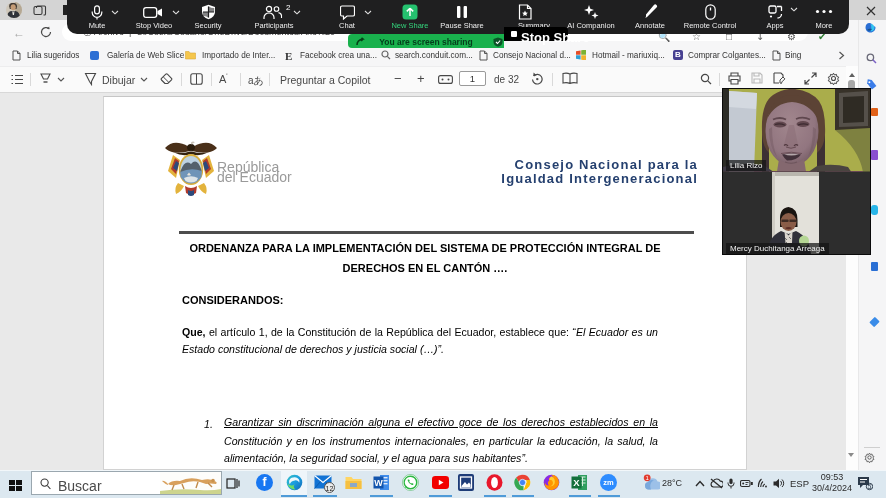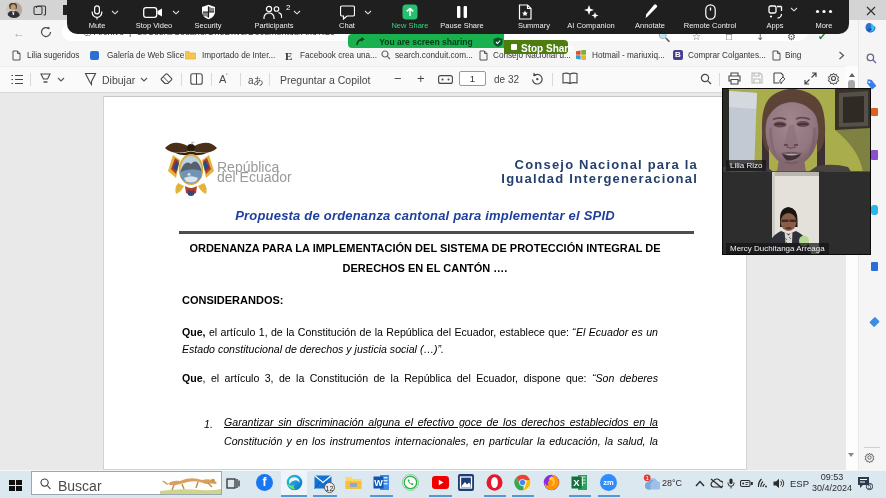--- a/index.html
+++ b/index.html
@@ -45,22 +45,22 @@
   #sidebar { left:858px; top:20px; width:28px; height:450px; background:#f5f5f6; border-left:1px solid #e8e8e9; }
 
   
   #zoombar { left:67px; top:0; width:782px; height:34px; background:#1f1f20;
              border-radius:0 0 10px 10px; }
   .zl { position:absolute; top:21px; font-size:7.5px; color:#ededed; text-align:center; white-space:nowrap; }
 
   
   #sharebar { left:348px; top:34px; width:156px; height:14px; background:#19b14d;
               border-radius:4px 0 0 4px; }
-  #stopshare { left:504px; top:40px; width:64px; height:14px; background:#4d7c0f;
-               border-radius:0 4px 4px 0; color:#fff; font-size:10px; font-weight:bold; }
+  #stopshare { left:504px; top:27px; width:64px; height:14px; background:#000000;
+               border-radius:0 4px 4px 0; color:#fff; font-size:13px; font-weight:bold; }
 
   
   #videos { left:722px; top:88px; width:149px; height:167px; background:#a21caf; border:1px solid #0a0a0a; }
   .vlabel { position:absolute; left:3px; background:rgba(20,20,20,0.72); color:#f0f0f0;
             font-size:8px; padding:1px 4px; }
 
   
   #taskbar { left:0; top:470px; width:886px; height:28px; background:#dce8f0; border-top:1px solid #f2f7fa; }
   .tunder { position:absolute; top:495px; height:2px; background:#4f9bd8; }
   .tray { position:absolute; color:#2b2b2b; font-size:9px; }
@@ -259,31 +259,30 @@
     <path d="M20 38 Q27 34.5 34 38 L32.5 41 Q27 44 21.5 41 Z" fill="#dde4e8"></path>
     <path d="M23 35 L25 32.5 L27 35 Q25 36 23 35 Z" fill="#e8e4da"></path>
 
     <path d="M14 43 Q10 48 12 54 Q17 52 20 46 Z" fill="#e3b33c"></path>
     <path d="M40 43 Q44 48 42 54 Q37 52 34 46 Z" fill="#e3b33c"></path>
     <path d="M21 46 Q27 50 33 46 L32 53 Q27 56 22 53 Z" fill="#b03a2c"></path>
     <path d="M24 50 Q27 52 30 50 L30 55 Q27 57 24 55 Z" fill="#2c4a7c"></path>
   </svg>
   <div id="repub" class="abs">República<br>del Ecuador</div>
   <div id="cni" class="abs">Consejo Nacional para la<br>Igualdad Intergeneracional</div>
-  <div id="proptitle" class="abs">Propuesta de ordenanza cantonal para implementar el SPID</div>
   <div id="hr1" class="abs"></div>
   <div class="ord abs" style="top:148px;">ORDENANZA PARA LA IMPLEMENTACIÓN DEL SISTEMA DE PROTECCIÓN INTEGRAL DE</div>
   <div class="ord abs" style="top:168px;">DERECHOS EN EL CANTÓN ….</div>
   <div id="consid" class="abs">CONSIDERANDOS:</div>
   <div class="bl just abs" style="top:232px;"><b>Que,</b> el artículo 1, de la Constitución de la República del Ecuador, establece que: “<i>El Ecuador es un</i></div>
   <div class="bl abs" style="top:249px;"><i>Estado constitucional de derechos y justicia social (…)”.</i></div>
-  <div class="bl just abs" style="top:278px;"><b>Que</b>, el artículo 3, de la Constitución de la República del Ecuador, dispone que: <i>“Son deberes</i></div>
   <div class="abs" style="left:204px;top:324px;font-size:10.6px;"><i>1.</i></div>
   <div class="bl just abs" style="left:224px;width:434px;top:322px;text-decoration:underline;"><i>Garantizar sin discriminación alguna el efectivo goce de los derechos establecidos en la</i></div>
   <div class="bl just abs" style="left:224px;width:434px;top:341px;"><i>Constitución y en los instrumentos internacionales, en particular la educación, la salud, la</i></div>
+  <div class="bl abs" style="left:224px;width:434px;top:358px;"><i>alimentación, la seguridad social, y el agua para sus habitantes”.</i></div>
 </div>
 
 <div id="scrollstrip" class="abs"></div>
 <div id="sidebar" class="abs"></div>
 
 <div id="zoombar" class="abs"></div>
 <div id="zoomitems">
 
   <svg class="abs" style="left:90px;top:5px" width="14" height="15" viewBox="0 0 14 15">
     <rect x="4.6" y="0.8" width="4.8" height="8" rx="2.4" fill="none" stroke="#fff" stroke-width="1.2"></rect>

